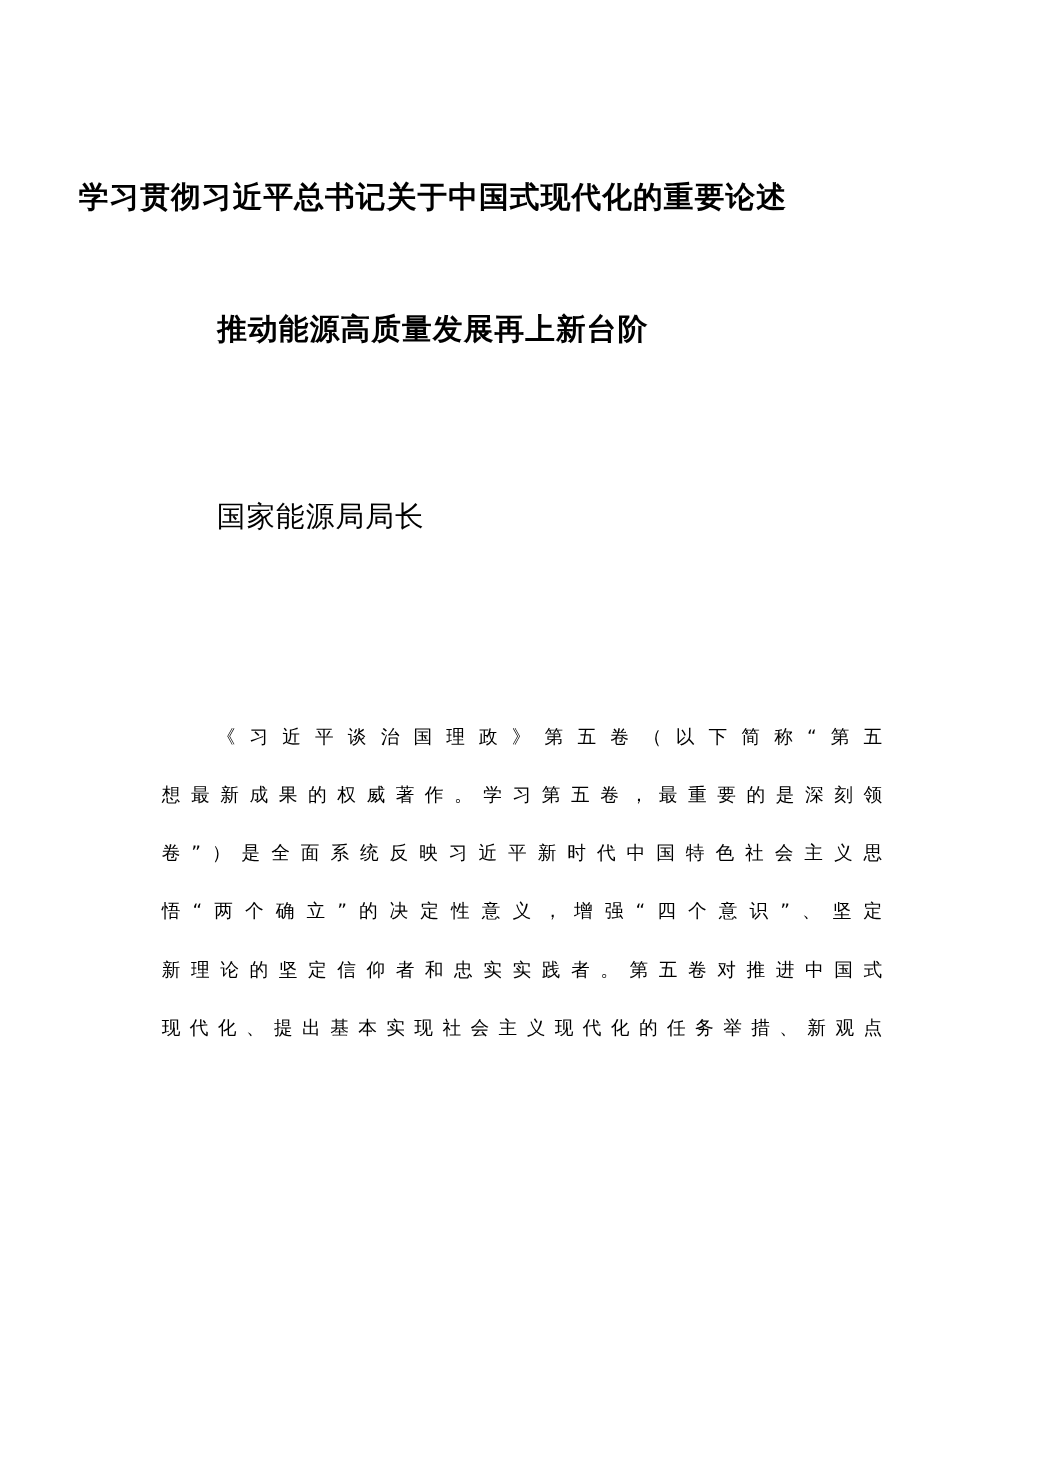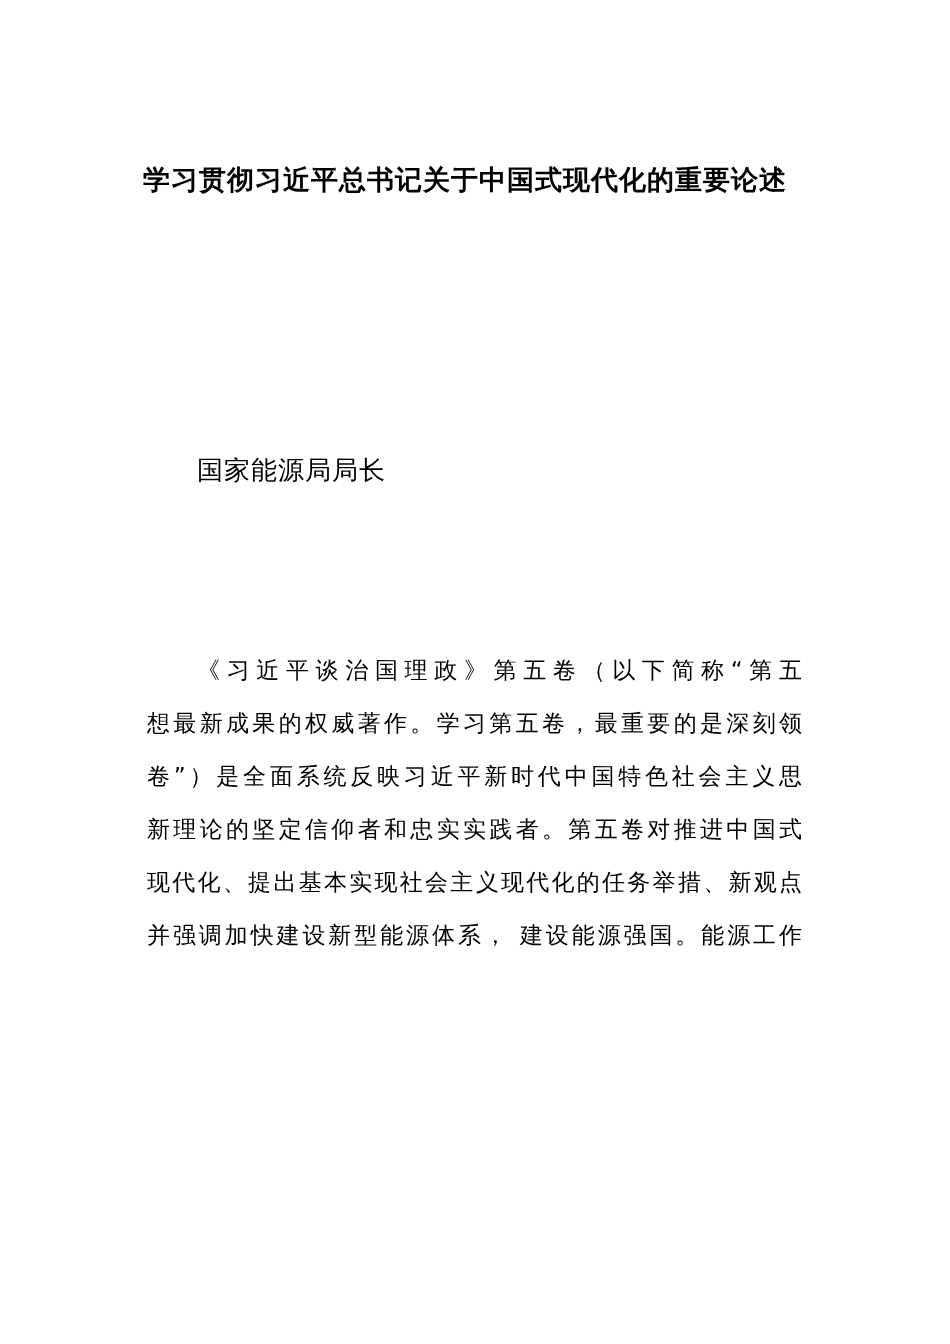--- a/index.html
+++ b/index.html
@@ -19,21 +19,21 @@
       position: absolute;
       left: 0; top: 0;
       width: 950px;
       height: 1344px;
       background: #ffffff;
     }
     .title {
       position: absolute;
       left: 0;
       width: 787px;
-      text-align: right;
+      text-align: center;
       font-weight: bold;
       font-size: 27px;
       letter-spacing: 1px;
       line-height: 40px;
       white-space: nowrap;
     }
     .title-1 { top: 160px; }
     .title-2 { top: 280px; }
     .author {
       position: absolute;
@@ -46,38 +46,39 @@
     }
     .body-text {
       position: absolute;
       left: 147px;
       top: 648px;
       width: 655px;
     }
     .line {
       height: 53px;
       line-height: 44px;
-      font-size: 23px;
+      font-size: 17px;
       text-align: justify;
       text-align-last: justify;
       white-space: nowrap;
     }
     .line.indent {
       padding-left: 50px;
     }
   </style>
 </head>
 <body>
 
 <div class="page">
   <div class="title title-1">学习贯彻习近平总书记关于中国式现代化的重要论述</div>
+  <div class="title title-2">推动能源高质量发展再上新台阶</div>
 
   <div class="author">国家能源局局长</div>
 
   <div class="body-text">
     <div class="line indent">《习近平谈治国理政》第五卷（以下简称“第五</div>
     <div class="line">想最新成果的权威著作。学习第五卷，最重要的是深刻领</div>
     <div class="line">卷”）是全面系统反映习近平新时代中国特色社会主义思</div>
+    <div class="line">悟“两个确立”的决定性意义，增强“四个意识”、坚定</div>
     <div class="line">新理论的坚定信仰者和忠实实践者。第五卷对推进中国式</div>
     <div class="line">现代化、提出基本实现社会主义现代化的任务举措、新观点</div>
-    <div class="line">并强调加快建设新型能源体系， 建设能源强国。能源工作</div>
   </div>
 </div>
 
 </body></html>

